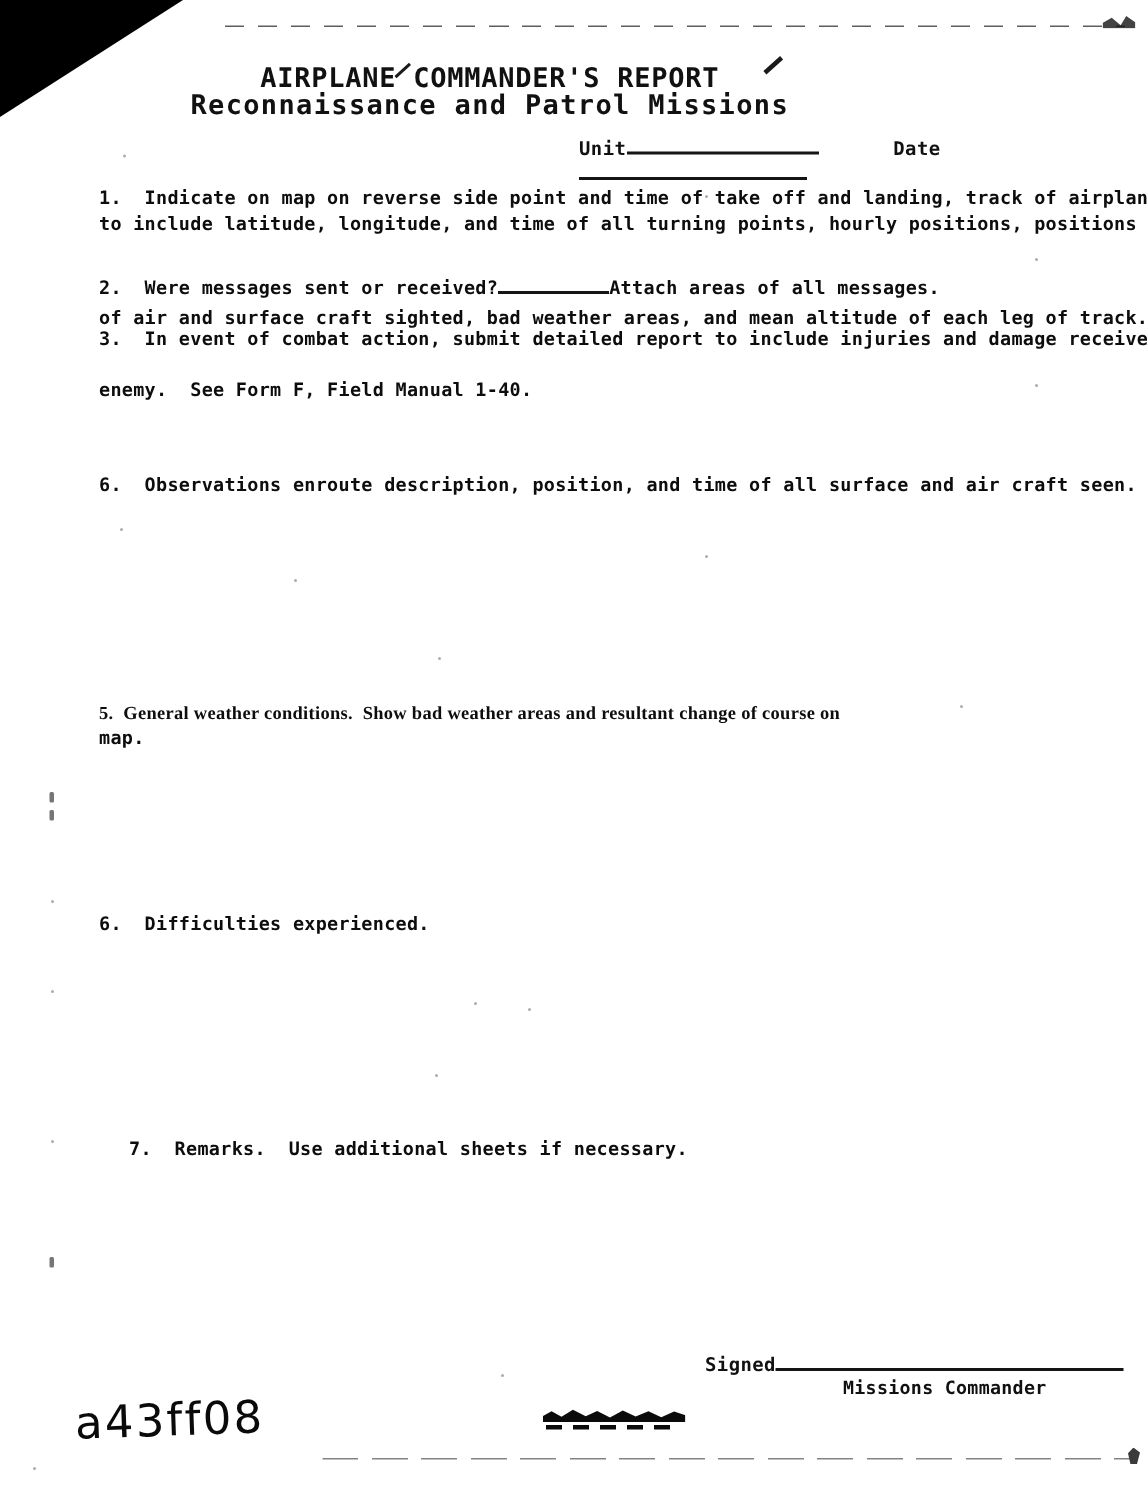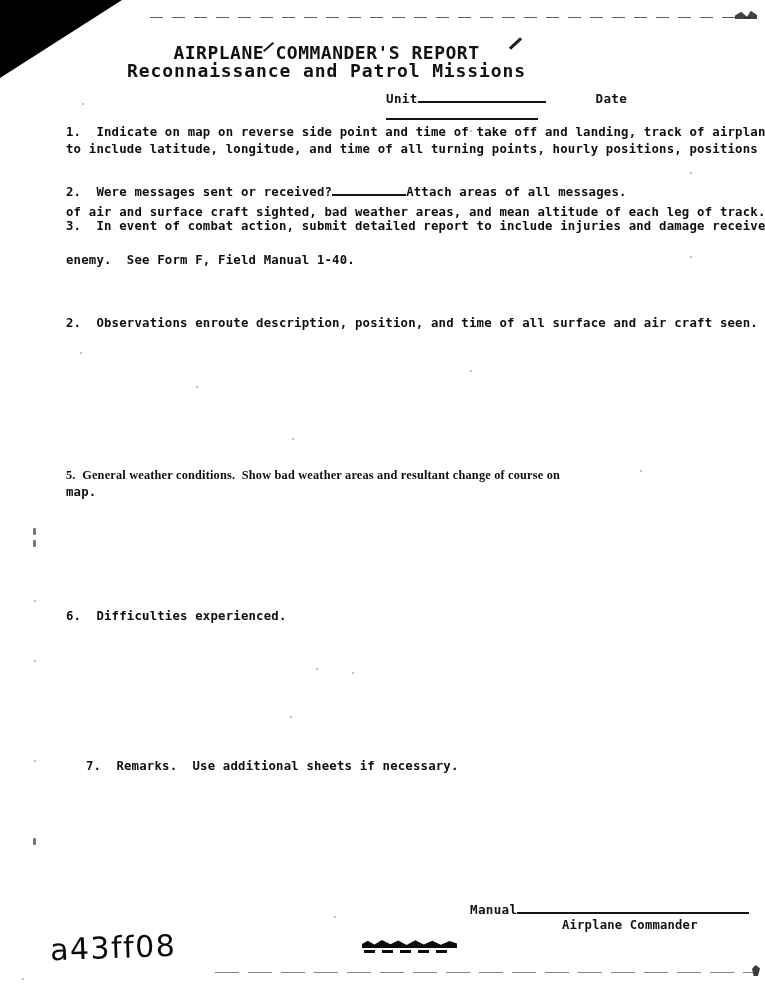--- a/index.html
+++ b/index.html
@@ -210,32 +210,32 @@
   <div class="para typed" style="top:124px;">1.  Indicate on map on reverse side point and time of take off and landing, track of airplane</div>
   <div class="para typed" style="top:141px;">to include latitude, longitude, and time of all turning points, hourly positions, positions</div>
   <div class="para typed" style="top:158px;margin-top:46px;">of air and surface craft sighted, bad weather areas, and mean altitude of each leg of track.</div>
 
   <div class="para typed" style="top:182px;"><span>2.  Were messages sent or received?</span><span class="blank-inline"></span><span>Attach areas of all messages.</span></div>
 
   <div class="para typed" style="top:218px;">3.  In event of combat action, submit detailed report to include injuries and damage received</div>
   <div class="para typed" style="top:252px;">enemy.  See Form F, Field Manual 1-40.</div>
 
 
-  <div class="para typed" style="top:315px;">2.  Observations enroute description, position, and time of all surface and air craft seen.</div>
+  <div class="para typed" style="top:315px;">6.  Observations enroute description, position, and time of all surface and air craft seen.</div>
 
   <div class="para typed" style="top:467px;font-family:Liberation Serif, serif;">5.  General weather conditions.  Show bad weather areas and resultant change of course on</div>
   <div class="para typed" style="top:484px;">map.</div>
 
   <div class="para typed" style="top:608px;text-align:center;">6.  Difficulties experienced.</div>
 
   <div class="para typed" style="top:758px;margin-left:20px;">7.  Remarks.  Use additional sheets if necessary.</div>
 
   <div class="sig-block">
-    <div class="sig-line"><span>Manual</span><span class="rule signed"></span></div>
-    <div class="sig-caption">Airplane Commander</div>
+    <div class="sig-line"><span>Signed</span><span class="rule signed"></span></div>
+    <div class="sig-caption">Missions Commander</div>
   </div>
 
   <div class="handwritten">a43ff08</div>
 
   <div class="stamp-struck">
     <div class="blob"></div>
     <div class="dashes"></div>
   </div>
 
 </div>

